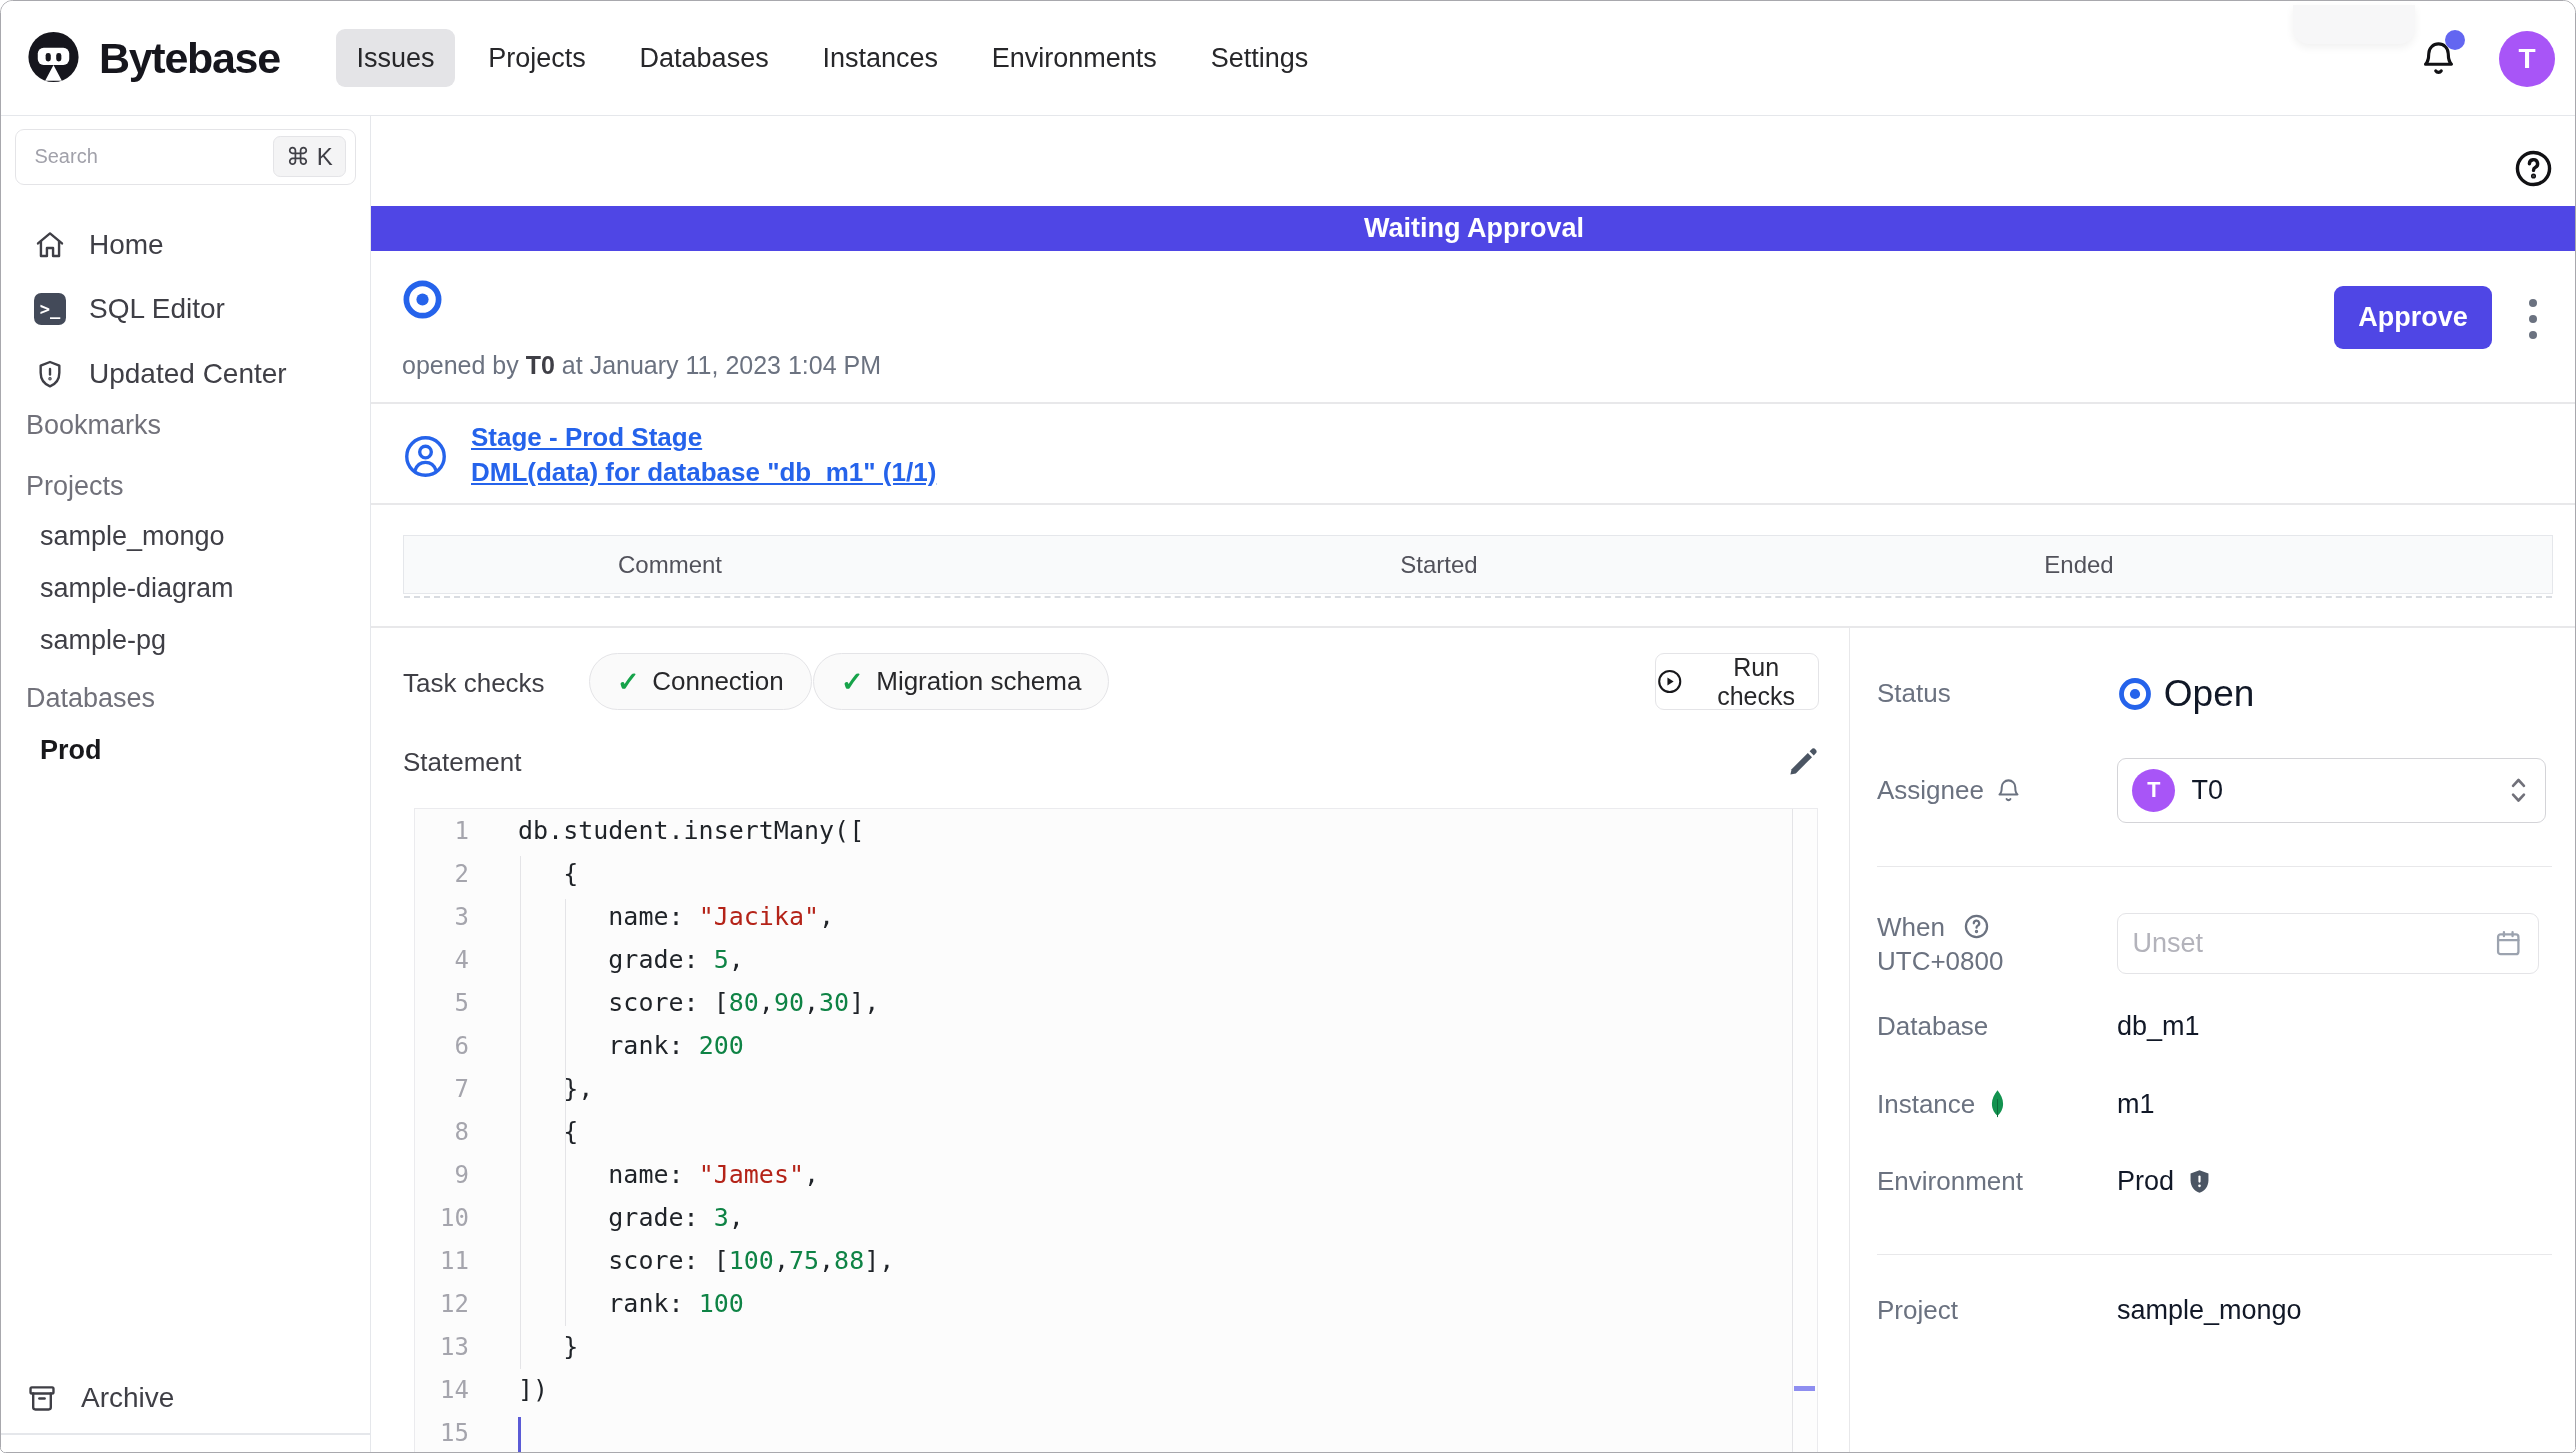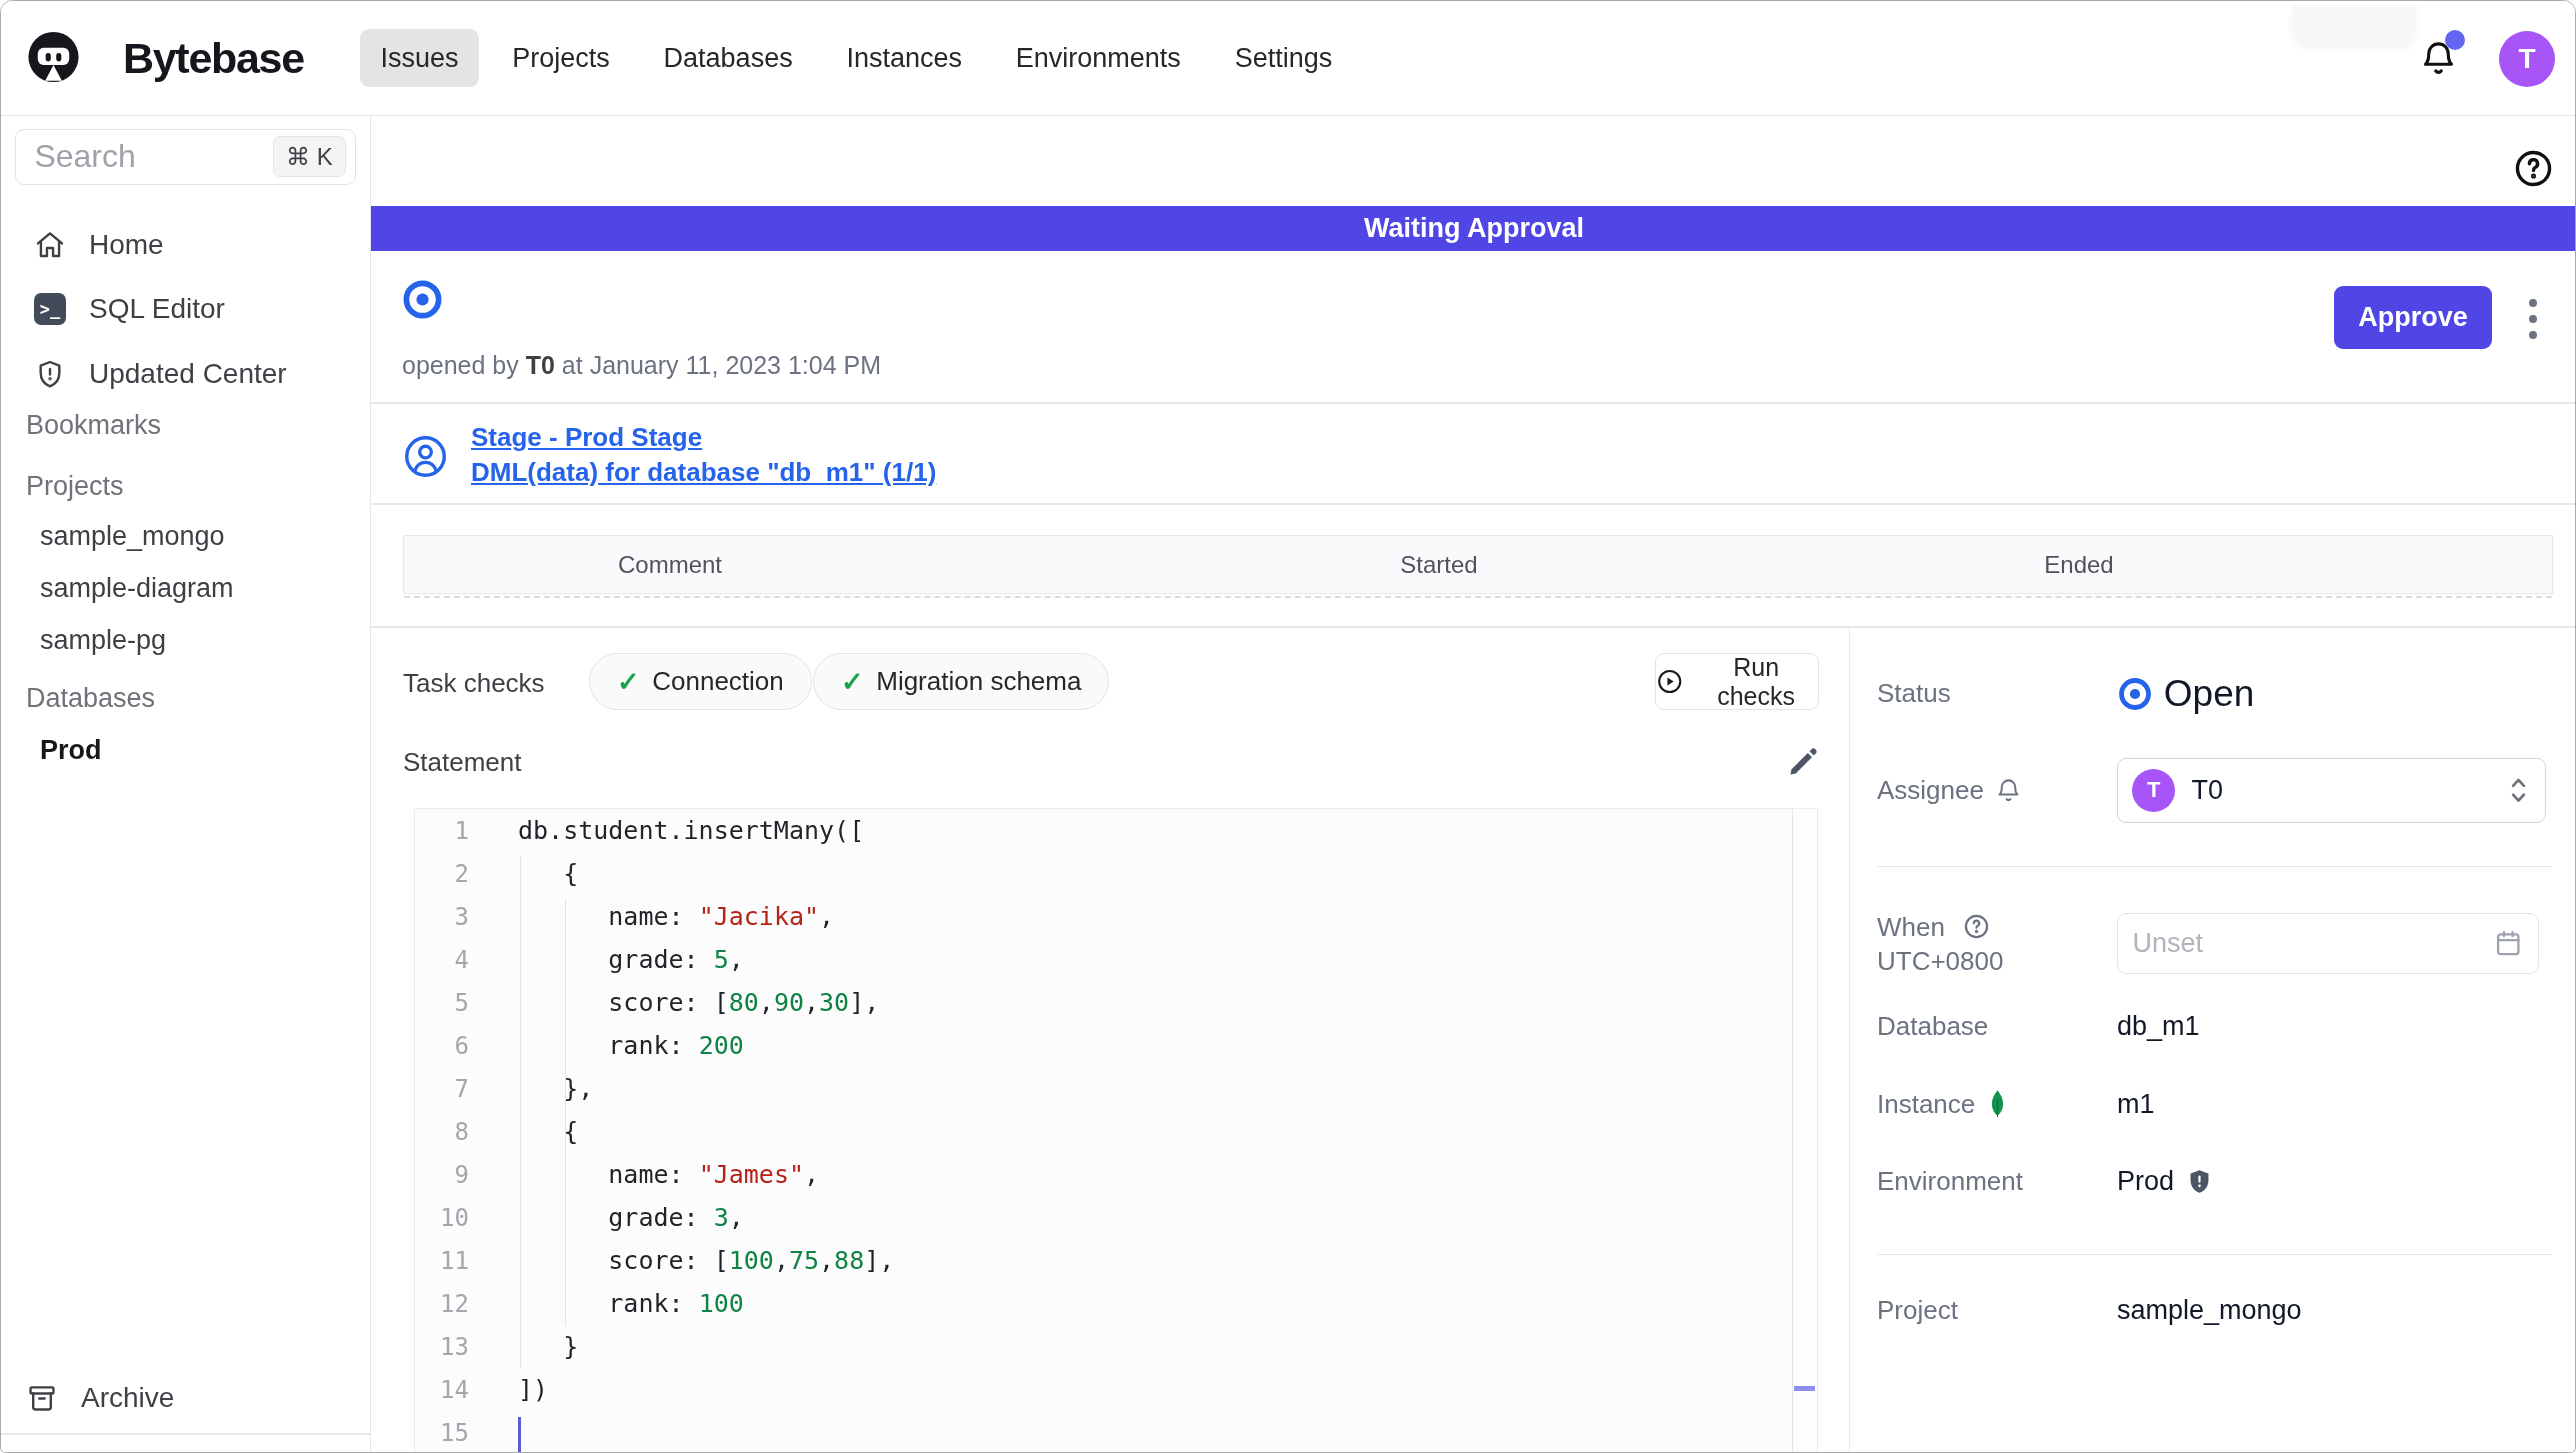--- a/index.html
+++ b/index.html
@@ -6,39 +6,39 @@
   html,body { background:#ffffff; }
   body { font-family:"Liberation Sans", sans-serif; color:#18181b; }
   .window { position:relative; width:2576px; height:1453px; background:#fff;
             border:1.8px solid #a8a8ad; border-radius:12.6px 12.6px 5.4px 5.4px; overflow:hidden; }
 
   
   .topnav { position:absolute; left:0; top:0; width:100%; height:115px; background:#fff;
             border-bottom:1.8px solid #e5e7eb; display:flex; align-items:center; }
   .brand { display:flex; align-items:center; gap:16px; margin-left:23px; }
   .brand svg { width:59px; height:59px; }
-  .brand-name { font-size:43px; font-weight:800; letter-spacing:-1.3px; color:#16161d;margin-left:24px; }
+  .brand-name { font-size:43px; font-weight:800; letter-spacing:-1.3px; color:#16161d; }
   .navlinks { display:flex; align-items:center; gap:12.6px; margin-left:56px; }
   .navlink { font-size:27px; color:#27272a; text-decoration:none; padding:13.5px 20.6px; border-radius:9px; }
   .navlink.active { background:#e4e4e7; }
   .nav-right { position:absolute; right:0; top:0; height:115px; display:flex; align-items:center; }
   .ghost-pill { position:absolute; right:160px; top:3.6px; width:122px; height:39px; background:#f7f7f8;
                 border-radius:0 0 16px 16px; box-shadow:0 3.6px 9px rgba(0,0,0,0.06); }
   .bell-wrap { position:relative; margin-right:41px; width:39px; height:43px; }
   .bell-wrap svg { width:39px; height:43px; color:#111114; }
   .bell-dot { position:absolute; right:-7.2px; top:-7.2px; width:20px; height:20px; border-radius:50%; background:#6366f1; }
   .avatar { width:56px; height:56px; border-radius:50%; background:#a855f7; color:#fff; font-size:28px; font-weight:600;
             display:flex; align-items:center; justify-content:center; margin-right:20px; }
 
   
   .sidebar { position:absolute; left:0; top:115px; width:370px; height:1338px; background:#fff;
              border-right:1.8px solid #e5e7eb; }
   .searchbox { position:absolute; left:14.4px; top:12.6px; width:341px; height:56px; border:1.8px solid #e4e4e7;
                border-radius:9px; display:flex; align-items:center; background:#fff; }
-  .searchbox input { border:none; outline:none; flex:1; min-width:0; font-size:32px; color:#374151; padding:0 0 0 18px;
+  .searchbox input { border:none; outline:none; flex:1; min-width:0; font-size:20px; color:#374151; padding:0 0 0 18px;
                      font-family:"Liberation Sans", sans-serif; background:transparent; }
   .searchbox input::placeholder { color:#a1a1aa; }
   .kbd { margin-right:9px; background:#f4f4f5; border:0.9px solid #e4e4e7; border-radius:7.2px; color:#3f3f46;
          font-size:24px; padding:5.4px 12.6px; white-space:nowrap; }
   .side-item { position:absolute; left:8px; width:100%; height:48px; display:flex; align-items:flex-end; cursor:pointer; }
   .side-item svg { width:32px; height:32px; margin-left:25px; color:#3f3f46; flex:none; }
   .side-item .lbl { margin-left:23px; font-size:28px; color:#3f3f46; }
   .sql-icon { width:32px; height:32px; margin-left:25px; background:#434a59; border-radius:7.2px; color:#fff;
               font-family:"DejaVu Sans Mono", monospace; font-size:17px; font-weight:bold;
               display:flex; align-items:center; justify-content:center; flex:none; }

